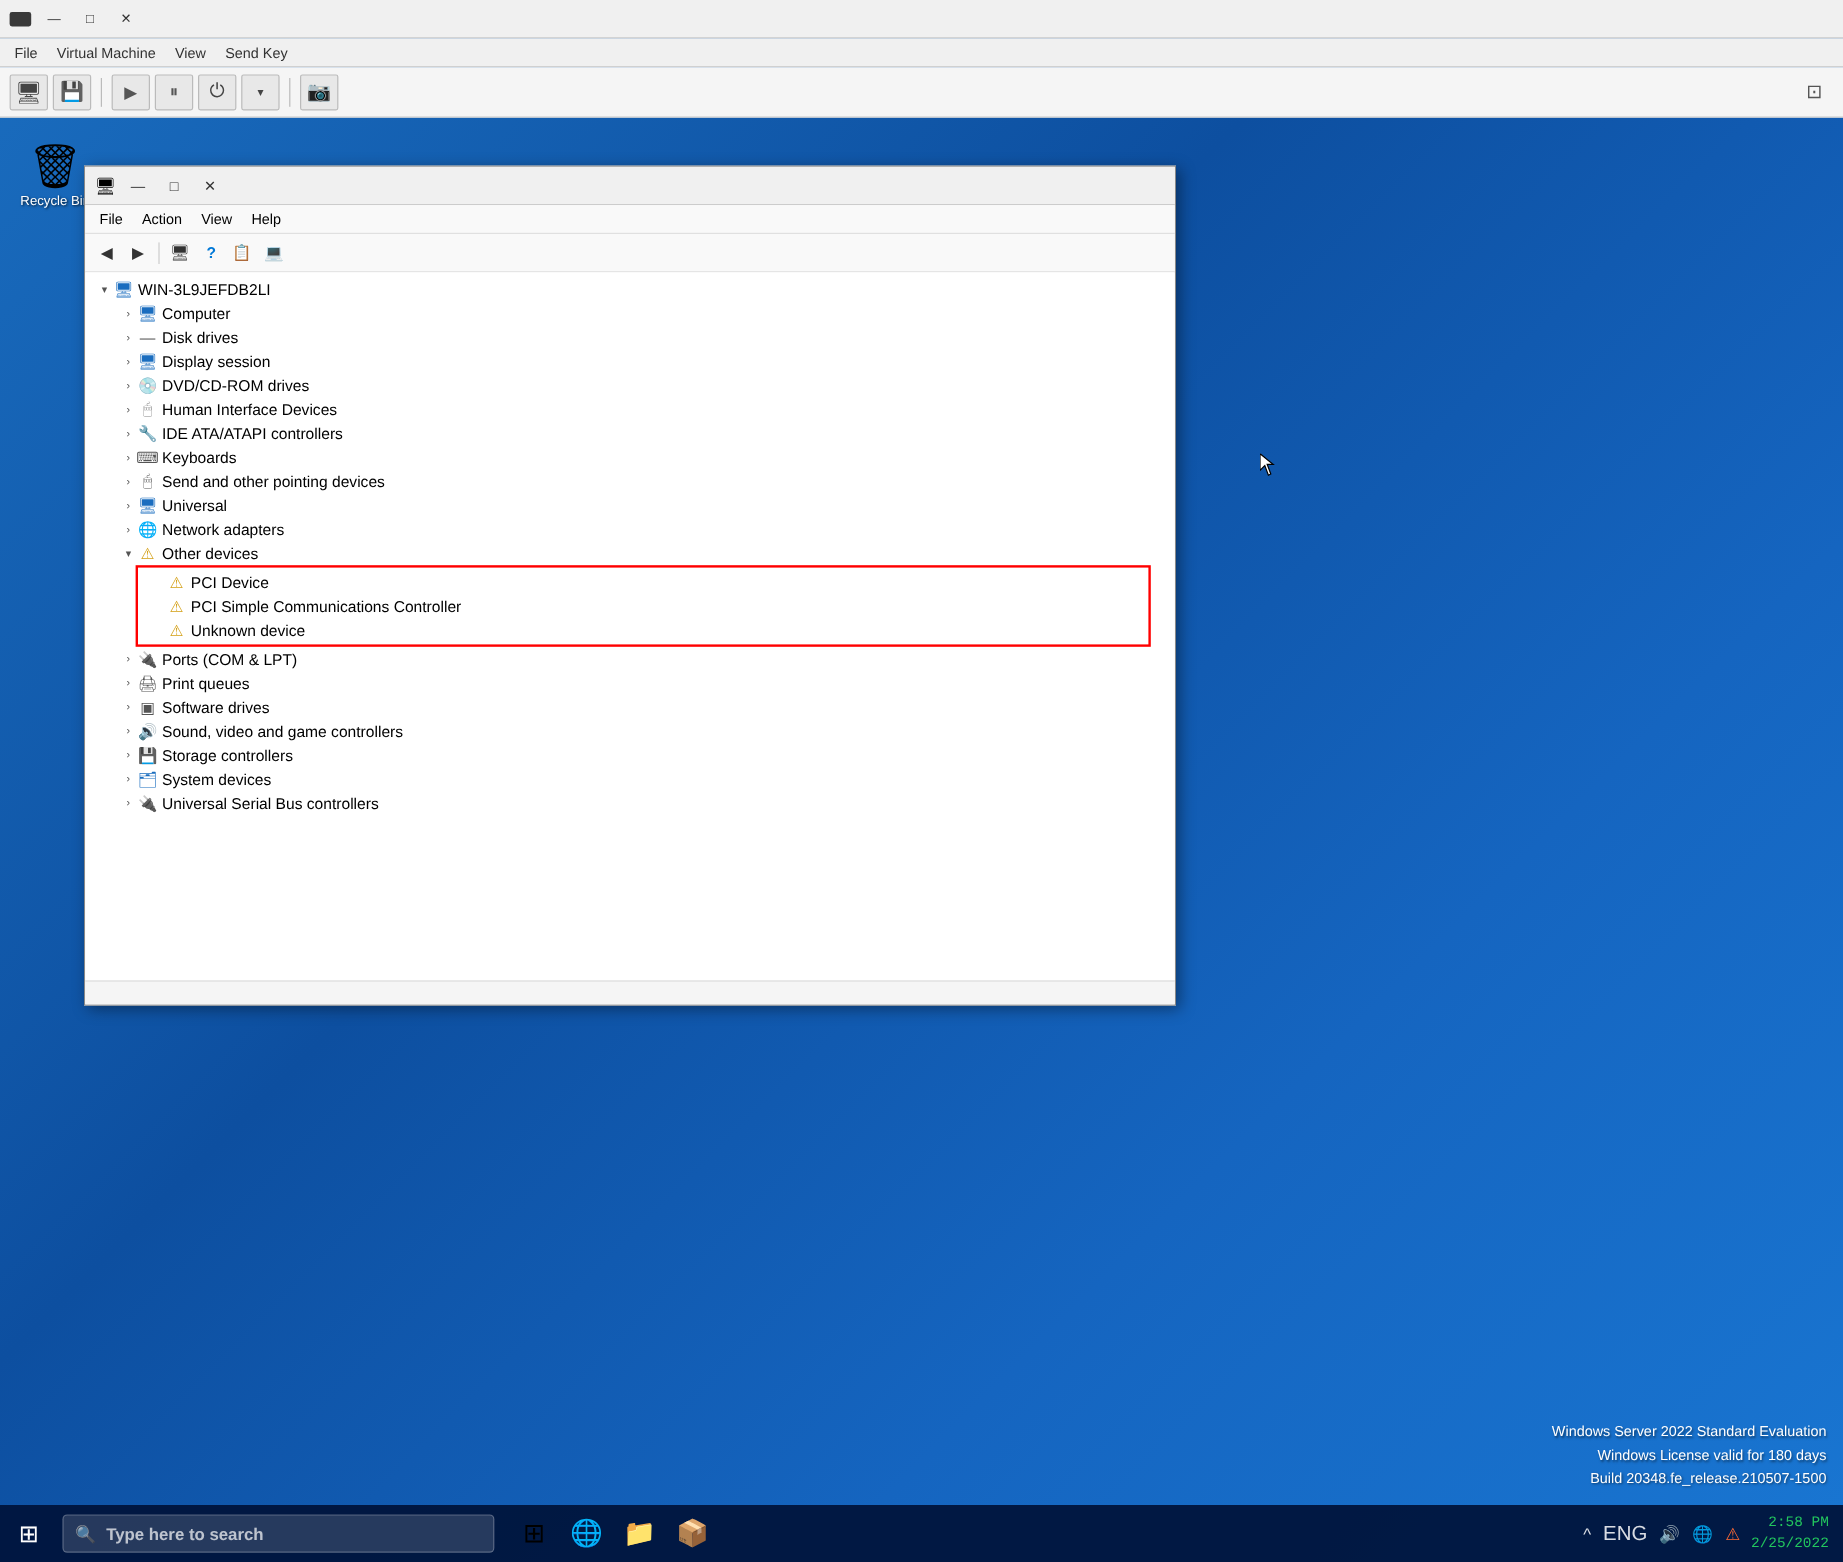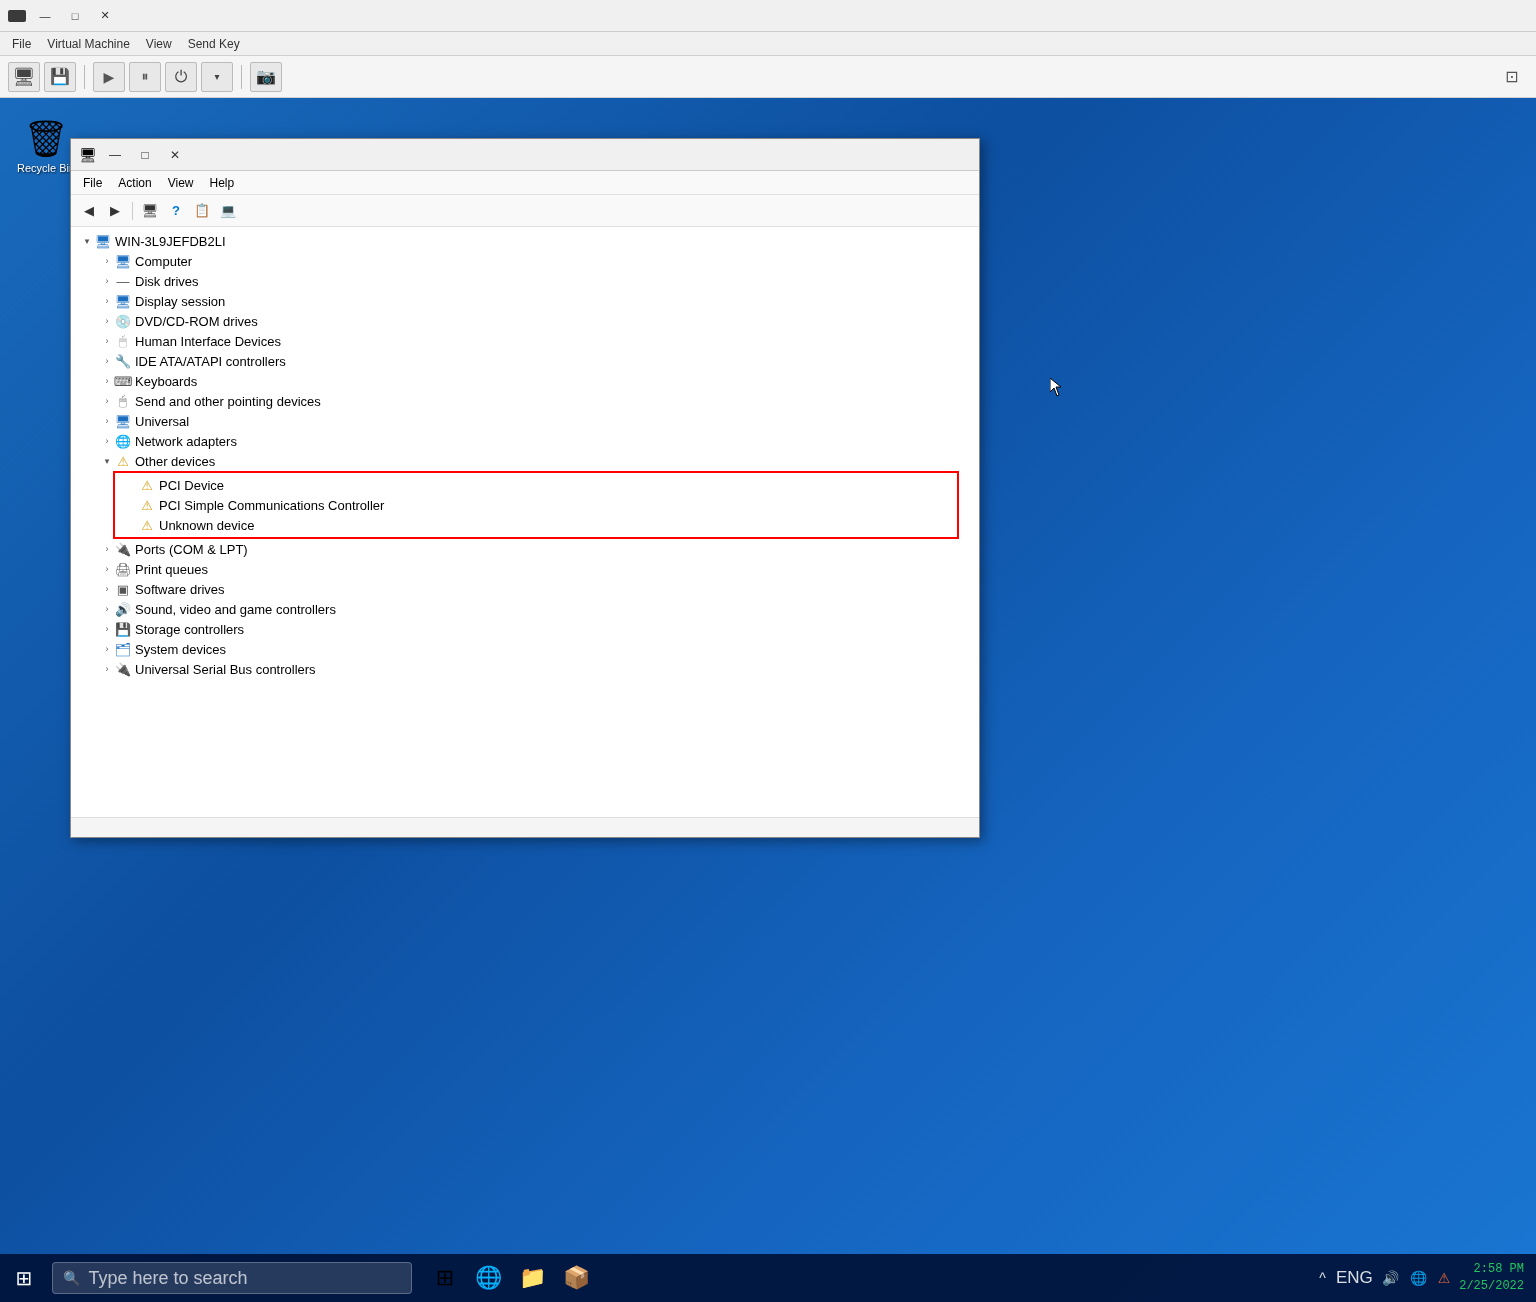--- a/index.html
+++ b/index.html
@@ -366,22 +366,23 @@
       padding: 0 10px;
       gap: 8px;
       cursor: text;
       margin-left: 4px;
     }
     .taskbar-search .search-icon {
       font-size: 14px;
       color: rgba(255,255,255,0.7);
     }
     .taskbar-search .search-placeholder {
-      font-size: 18px;
+      font-size: 14px;
       color: rgba(255,255,255,0.7);
+      font-weight: bold;
     }
     .taskbar-apps {
       display: flex;
       align-items: center;
       gap: 2px;
       margin-left: 12px;
     }
     .taskbar-app {
       width: 42px;
       height: 42px;
@@ -652,20 +653,25 @@
       <span class="status-panel"></span>
     </div>
   </div>
 
   <div class="cursor">
     <svg width="14" height="20" viewBox="0 0 14 20">
       <polygon points="0,0 0,14 4,10 7,18 9,17 6,9 11,9" fill="white" stroke="black" stroke-width="1"></polygon>
     </svg>
   </div>
 
+  <div class="desktop-watermark">
+    <div>Windows Server 2022 Standard Evaluation</div>
+    <div>Windows License valid for 180 days</div>
+    <div>Build 20348.fe_release.210507-1500</div>
+  </div>
 </div>
 
 <div class="taskbar">
   <div class="taskbar-start">⊞</div>
   <div class="taskbar-search">
     <span class="search-icon">🔍</span>
     <span class="search-placeholder">Type here to search</span>
   </div>
   <div class="taskbar-apps">
     <div class="taskbar-app" title="Task View">⊞</div>

